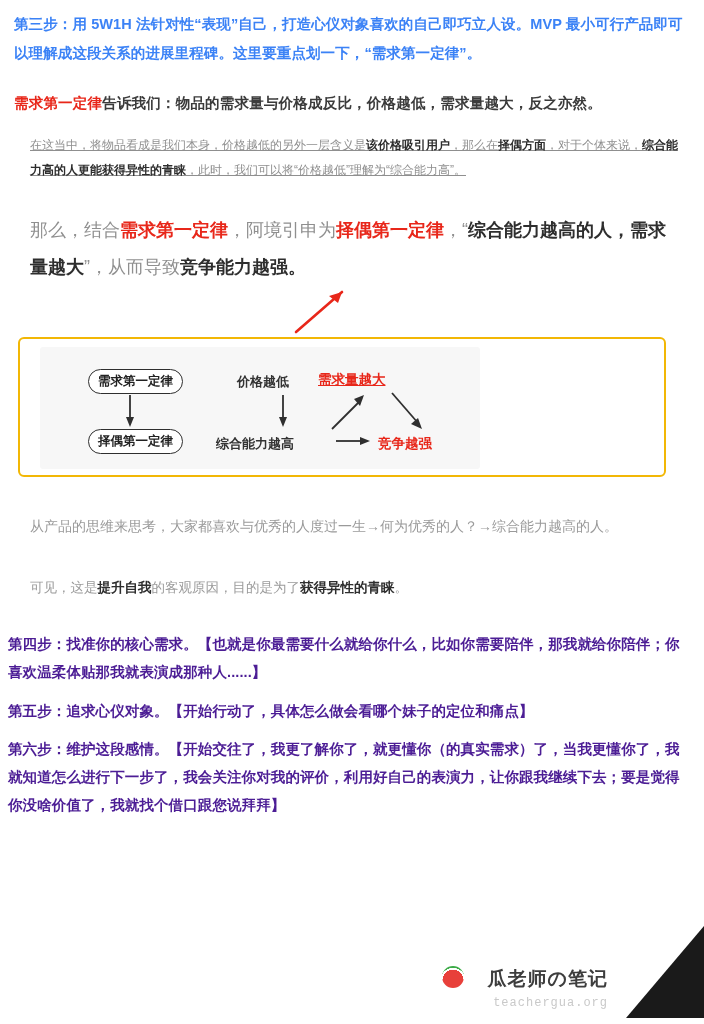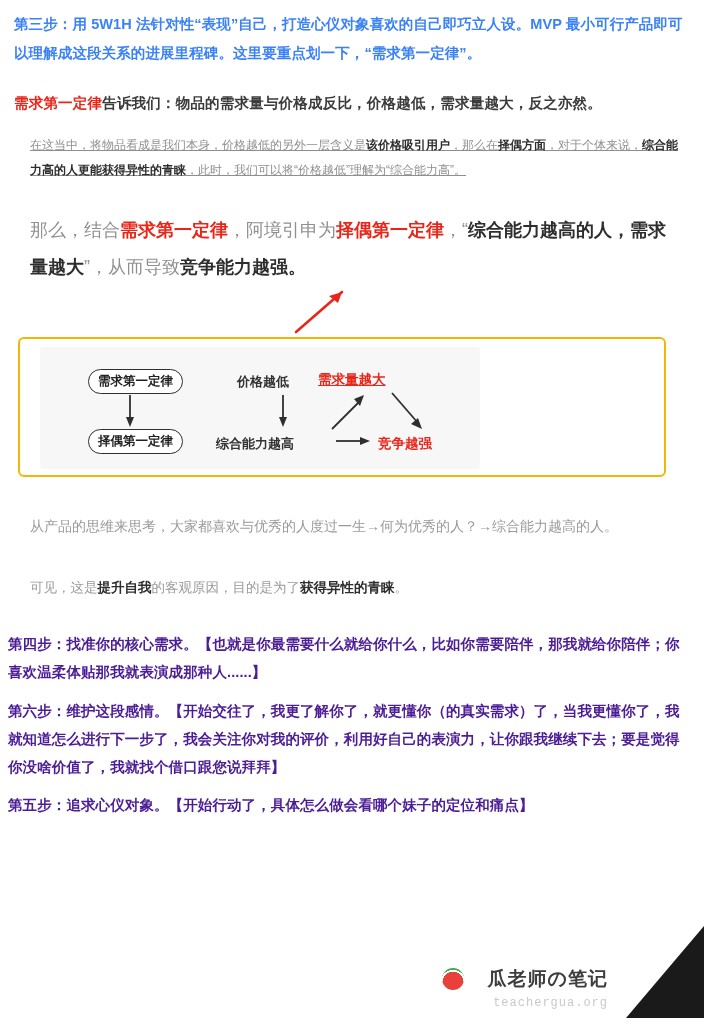--- a/index.html
+++ b/index.html
@@ -170,21 +170,20 @@
     left: 0;
     bottom: 6px;
     width: 704px;
     height: 60px;
   }
   .logo-row {
     position: absolute;
     right: 96px;
     bottom: 26px;
     display: flex;
-    align-items: center;
     gap: 24px;
   }
   .melon {
     width: 22px;
     height: 22px;
     border-radius: 50%;
     background: radial-gradient(circle at 50% 65%, #e8403a 0%, #e8403a 58%, #ffffff 59%, #ffffff 68%, #3fae4a 69%, #2e9b3c 100%);
     position: relative;
   }
   .logo-text {
@@ -270,22 +269,22 @@
   </div>
 
   <p class="para-grey2">从产品的思维来思考，大家都喜欢与优秀的人度过一生→何为优秀的人？→综合能力越高的人。</p>
 
   <p class="para-grey3">
     <span>可见，这是</span><span class="dark">提升自我</span><span>的客观原因，目的是为了</span><span class="dark">获得异性的青睐</span><span>。</span>
   </p>
 
   <div class="steps">
     <p class="step">第四步：找准你的核心需求。【也就是你最需要什么就给你什么，比如你需要陪伴，那我就给你陪伴；你喜欢温柔体贴那我就表演成那种人......】</p>
+    <p class="step">第五步：追求心仪对象。【开始行动了，具体怎么做会看哪个妹子的定位和痛点】</p>
     <p class="step">第六步：维护这段感情。【开始交往了，我更了解你了，就更懂你（的真实需求）了，当我更懂你了，我就知道怎么进行下一步了，我会关注你对我的评价，利用好自己的表演力，让你跟我继续下去；要是觉得你没啥价值了，我就找个借口跟您说拜拜】</p>
-    <p class="step">第五步：追求心仪对象。【开始行动了，具体怎么做会看哪个妹子的定位和痛点】</p>
   </div>
 
   <div class="footer">
     <div class="logo-row">
       <span class="melon"></span>
       <span class="logo-text">瓜老师の笔记</span>
     </div>
     <div class="logo-url">teachergua.org</div>
     <div class="corner"></div>
   </div>

